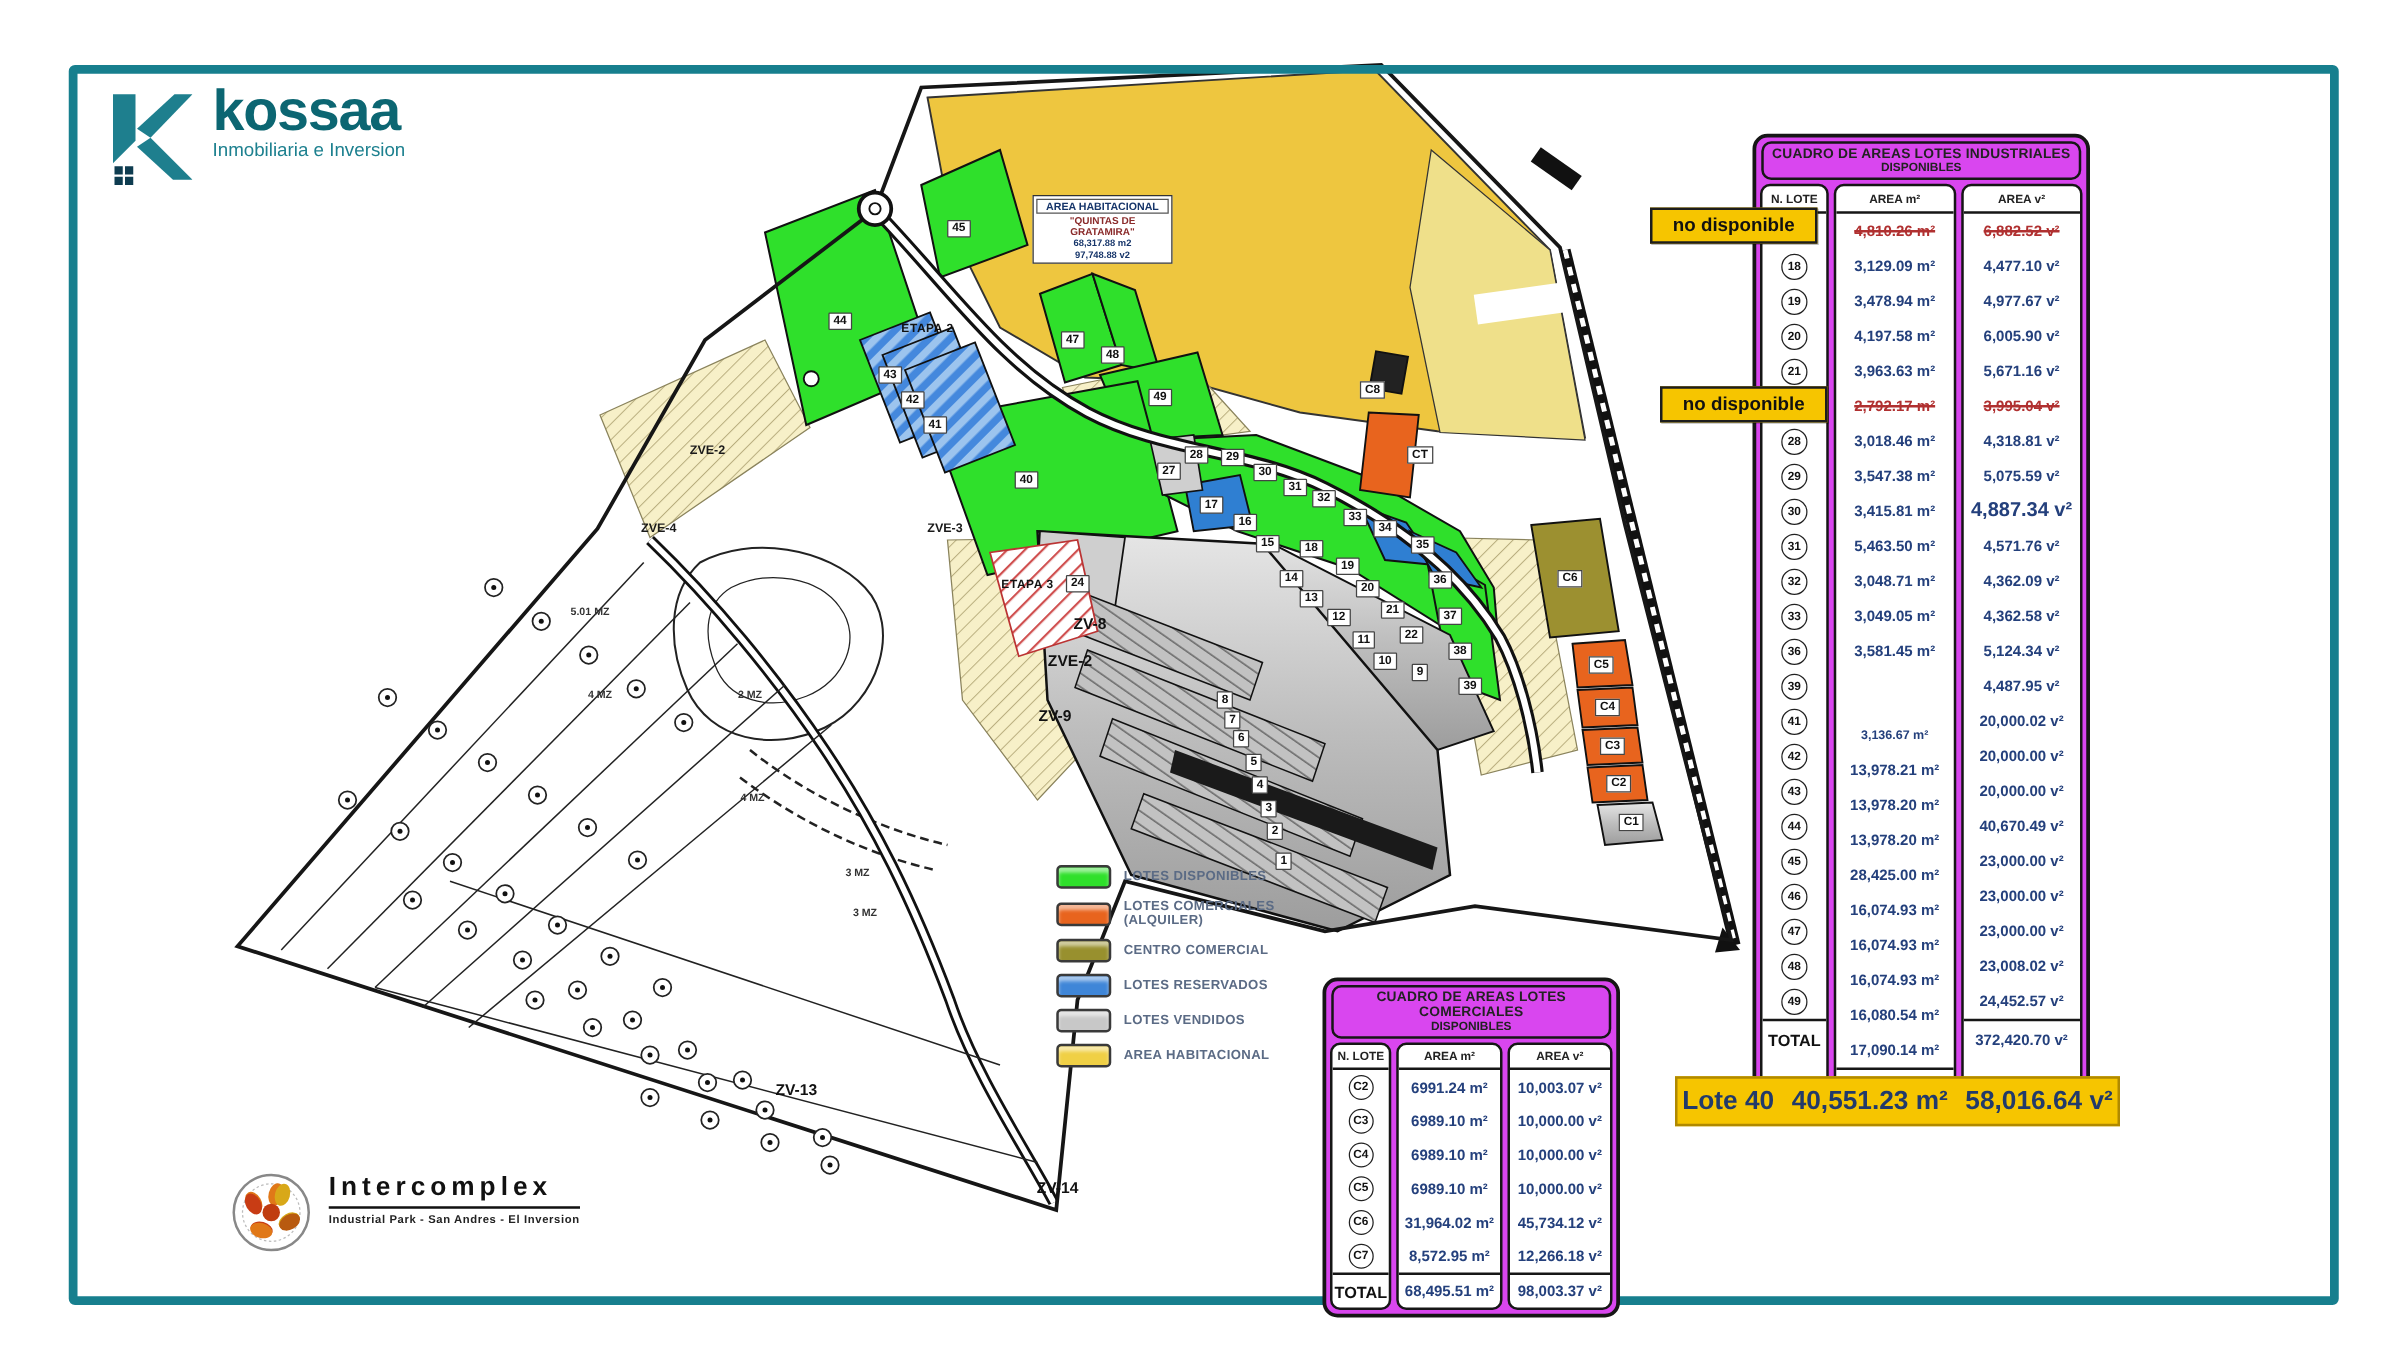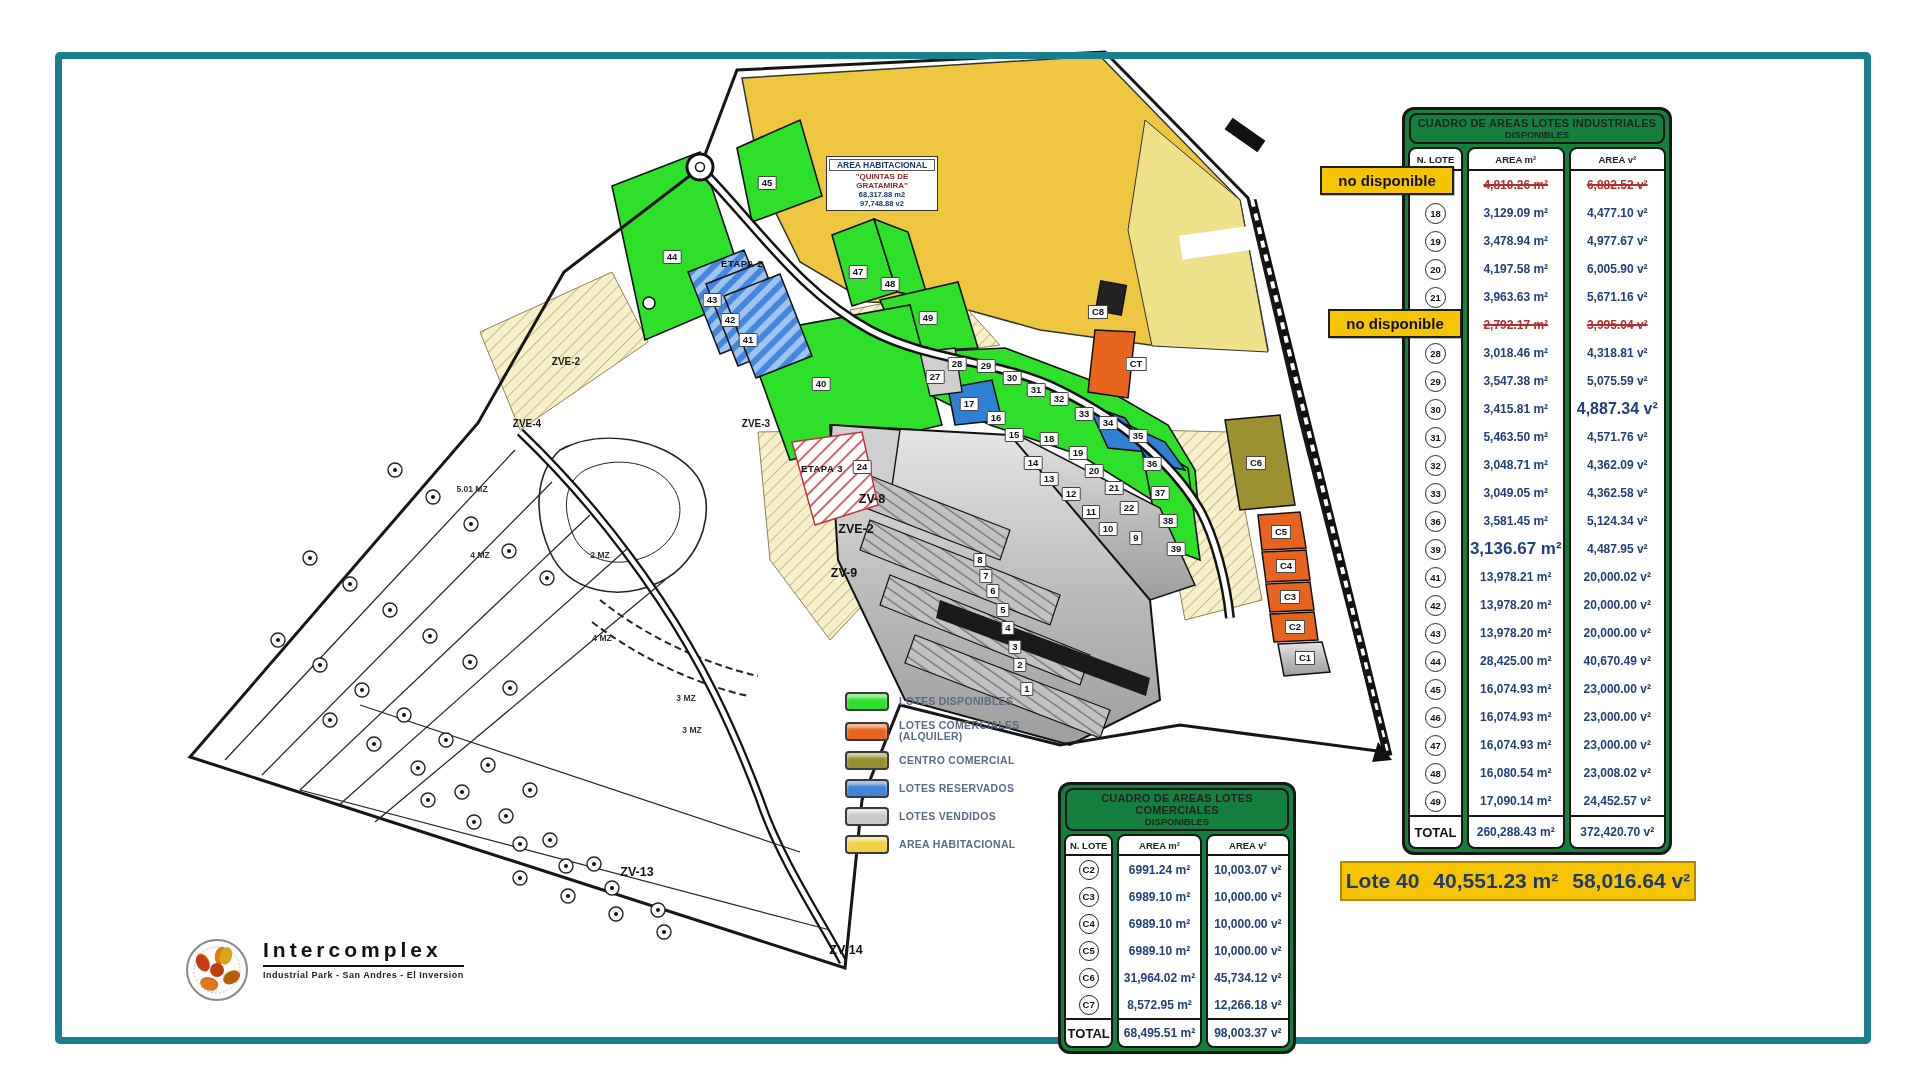--- a/index.html
+++ b/index.html
@@ -6,21 +6,21 @@
   #stage{position:relative;width:1920px;height:1080px;background:#fff;overflow:hidden;}
   .abs{position:absolute;}
   #frame{left:55px;top:52px;width:1802px;height:978px;border:7px solid #177f8e;border-radius:5px;}
 
   
   #kossaa-logo{left:82px;top:66px;display:flex;gap:16px;align-items:flex-start;}
   #kossaa-name{font-size:46px;font-weight:bold;color:#0c6672;letter-spacing:-1px;line-height:44px;}
   #kossaa-tag{font-size:15px;color:#1d808f;margin-top:2px;}
 
   
-  .tbl{background:#15803d;border:3px solid #161616;border-radius:12px;padding:2px 3px 3px 3px;box-sizing:border-box;}
+  .tbl{background:#d946ef;border:3px solid #161616;border-radius:12px;padding:2px 3px 3px 3px;box-sizing:border-box;}
   .tbl-title{border:2px solid #161616;border-radius:8px;text-align:center;font-weight:bold;color:#222;
              padding:2px 2px;margin:1px 1px 3px 1px;}
   .tbl-title .t1{display:block;font-size:11px;letter-spacing:.2px;}
   .tbl-title .t2{display:block;font-size:9.5px;}
   .tbl-cols{display:flex;gap:4px;}
   .tbl-col{border:2.5px solid #161616;border-radius:8px;overflow:hidden;display:flex;flex-direction:column;background:#fff;}
   .tbl-hcell{border-bottom:2.5px solid #161616;font-weight:bold;font-size:9.5px;color:#222;
              display:flex;align-items:center;justify-content:center;}
   .tbl-cell{display:flex;align-items:center;justify-content:center;font-weight:bold;color:#24407c;}
   .lot-circle{border:1.6px solid #222;border-radius:50%;color:#111;display:flex;align-items:center;justify-content:center;
@@ -262,20 +262,37 @@
         <circle cx="568" cy="896" r="2" fill="#111"></circle>
         <circle cx="616" cy="914" r="7" fill="#fff" stroke="#222" stroke-width="1.4"></circle>
         <circle cx="616" cy="914" r="2" fill="#111"></circle>
         <circle cx="664" cy="932" r="7" fill="#fff" stroke="#222" stroke-width="1.4"></circle>
         <circle cx="664" cy="932" r="2" fill="#111"></circle>
       </g>
   </svg>
 
   <div class="abs" id="frame"></div>
 
+  <div class="abs" id="kossaa-logo">
+    <svg width="72" height="92" viewBox="0 0 120 130">
+      <polygon points="14,4 44,4 44,66 14,96" fill="#1e7f8e"></polygon>
+      <polygon points="46,50 96,4 120,4 64,62" fill="#1e7f8e"></polygon>
+      <polygon points="64,62 120,118 94,118 46,74" fill="#1e7f8e"></polygon>
+      <g fill="#0e3c50">
+        <rect x="16" y="100" width="11" height="11"></rect>
+          <rect x="30" y="100" width="11" height="11"></rect>
+        <rect x="16" y="114" width="11" height="11"></rect>
+          <rect x="30" y="114" width="11" height="11"></rect>
+      </g>
+    </svg>
+    <div>
+      <div id="kossaa-name">kossaa</div>
+      <div id="kossaa-tag">Inmobiliaria e Inversion</div>
+    </div>
+  </div>
 
   <div class="abs" id="area-box">
     <div class="l0">AREA HABITACIONAL</div>
     <div class="l1">"QUINTAS DE</div>
     <div class="l2">GRATAMIRA"</div>
     <div class="l3">68,317.88 m2</div>
     <div class="l4">97,748.88 v2</div>
   </div>
 
   <div class="abs" id="legend">
@@ -388,21 +405,21 @@
           <div class="tbl-cell" style="height: 28px; font-size: 12px;">4,197.58 m²</div>
           <div class="tbl-cell" style="height: 28px; font-size: 12px;">3,963.63 m²</div>
           <div class="tbl-cell na" style="height: 28px; font-size: 12px;">2,792.17 m²</div>
           <div class="tbl-cell" style="height: 28px; font-size: 12px;">3,018.46 m²</div>
           <div class="tbl-cell" style="height: 28px; font-size: 12px;">3,547.38 m²</div>
           <div class="tbl-cell" style="height: 28px; font-size: 12px;">3,415.81 m²</div>
           <div class="tbl-cell" style="height: 28px; font-size: 12px;">5,463.50 m²</div>
           <div class="tbl-cell" style="height: 28px; font-size: 12px;">3,048.71 m²</div>
           <div class="tbl-cell" style="height: 28px; font-size: 12px;">3,049.05 m²</div>
           <div class="tbl-cell" style="height: 28px; font-size: 12px;">3,581.45 m²</div>
-          <div class="tbl-cell" style="height: 28px; font-size: 17px;">3,136.67 m²</div>
+          <div class="tbl-cell" style="height: 28px; font-size: 10px; margin-top: 39px;">3,136.67 m²</div>
           <div class="tbl-cell" style="height: 28px; font-size: 12px;">13,978.21 m²</div>
           <div class="tbl-cell" style="height: 28px; font-size: 12px;">13,978.20 m²</div>
           <div class="tbl-cell" style="height: 28px; font-size: 12px;">13,978.20 m²</div>
           <div class="tbl-cell" style="height: 28px; font-size: 12px;">28,425.00 m²</div>
           <div class="tbl-cell" style="height: 28px; font-size: 12px;">16,074.93 m²</div>
           <div class="tbl-cell" style="height: 28px; font-size: 12px;">16,074.93 m²</div>
           <div class="tbl-cell" style="height: 28px; font-size: 12px;">16,074.93 m²</div>
           <div class="tbl-cell" style="height: 28px; font-size: 12px;">16,080.54 m²</div>
           <div class="tbl-cell" style="height: 28px; font-size: 12px;">17,090.14 m²</div>
           <div class="tbl-cell tbl-total" style="height: 30px; font-size: 12px;">260,288.43 m²</div>

